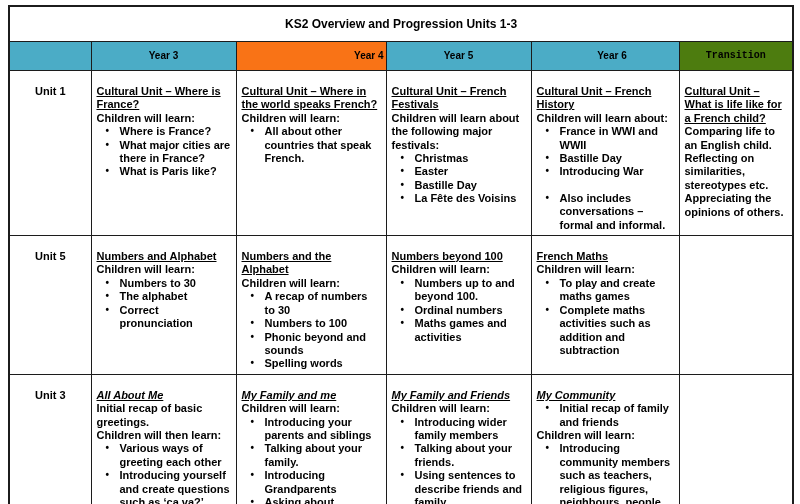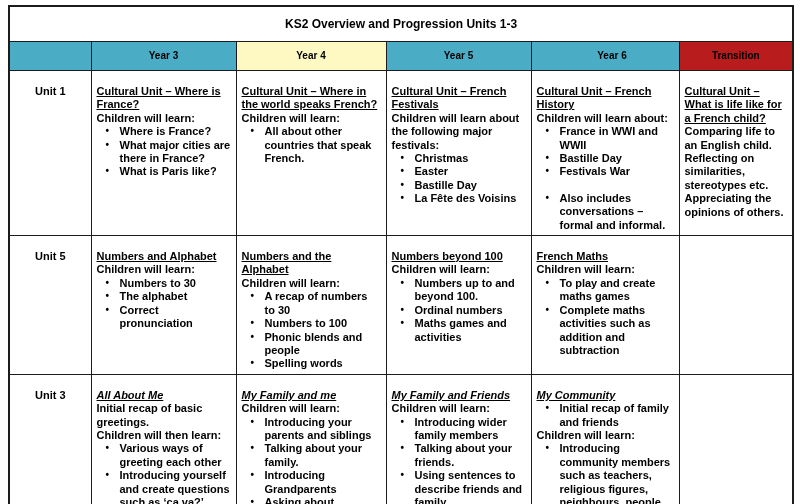--- a/index.html
+++ b/index.html
@@ -58,24 +58,24 @@
         <col style="width:148px">
         <col style="width:114px">
     </colgroup>
     <tbody id="grid-body">
         <tr class="title-row">
           <td class="title-cell" colspan="6">KS2 Overview and Progression Units 1-3</td>
         </tr>
         <tr class="header-row">
           <td class="head-cell" style="background: rgb(75, 172, 198);"></td>
           <td class="head-cell" style="background: rgb(75, 172, 198);">Year 3</td>
-          <td class="head-cell" style="background: #fef9c3;">Year 4</td>
+          <td class="head-cell" style="background: #f97316; text-align: right;">Year 4</td>
           <td class="head-cell" style="background: rgb(75, 172, 198);">Year 5</td>
           <td class="head-cell" style="background: rgb(75, 172, 198); padding-left: 16px;">Year 6</td>
-          <td class="head-cell" style="background: #b91c1c;">Transition</td>
+          <td class="head-cell" style="background: #4d7c0f; font-family: Liberation Mono, monospace;">Transition</td>
         </tr>
         <tr class="unit-row r0">
           <td class="unit-label-cell">Unit 1</td>
           <td class="content-cell">
             <div class="cell-title">Cultural Unit – Where is France?</div>
             <div class="seg-text">Children will learn:</div>
             <div class="seg-bullet">
               <span class="marker">•</span>
               <span class="btext">Where is France?</span>
             </div>
@@ -122,21 +122,21 @@
             <div class="seg-bullet">
               <span class="marker">•</span>
               <span class="btext">France in WWI and WWII</span>
             </div>
             <div class="seg-bullet">
               <span class="marker">•</span>
               <span class="btext">Bastille Day</span>
             </div>
             <div class="seg-bullet">
               <span class="marker">•</span>
-              <span class="btext">Festivals War</span>
+              <span class="btext">Introducing War</span>
             </div>
             <div class="seg-gap"></div>
             <div class="seg-bullet">
               <span class="marker">•</span>
               <span class="btext">Also includes conversations – formal and informal.</span>
             </div>
           </td>
           <td class="content-cell">
             <div class="cell-title">Cultural Unit – What is life like for a French child?</div>
             <div class="seg-text">Comparing life to an English child. Reflecting on similarities, stereotypes etc. Appreciating the opinions of others.</div>
@@ -166,21 +166,21 @@
             <div class="seg-bullet">
               <span class="marker">•</span>
               <span class="btext">A recap of numbers to 30</span>
             </div>
             <div class="seg-bullet">
               <span class="marker">•</span>
               <span class="btext">Numbers to 100</span>
             </div>
             <div class="seg-bullet">
               <span class="marker">•</span>
-              <span class="btext">Phonic blends and people</span>
+              <span class="btext">Phonic beyond and sounds</span>
             </div>
             <div class="seg-bullet">
               <span class="marker">•</span>
               <span class="btext">Spelling words</span>
             </div>
           </td>
           <td class="content-cell">
             <div class="cell-title">Numbers beyond 100</div>
             <div class="seg-text">Children will learn:</div>
             <div class="seg-bullet">

